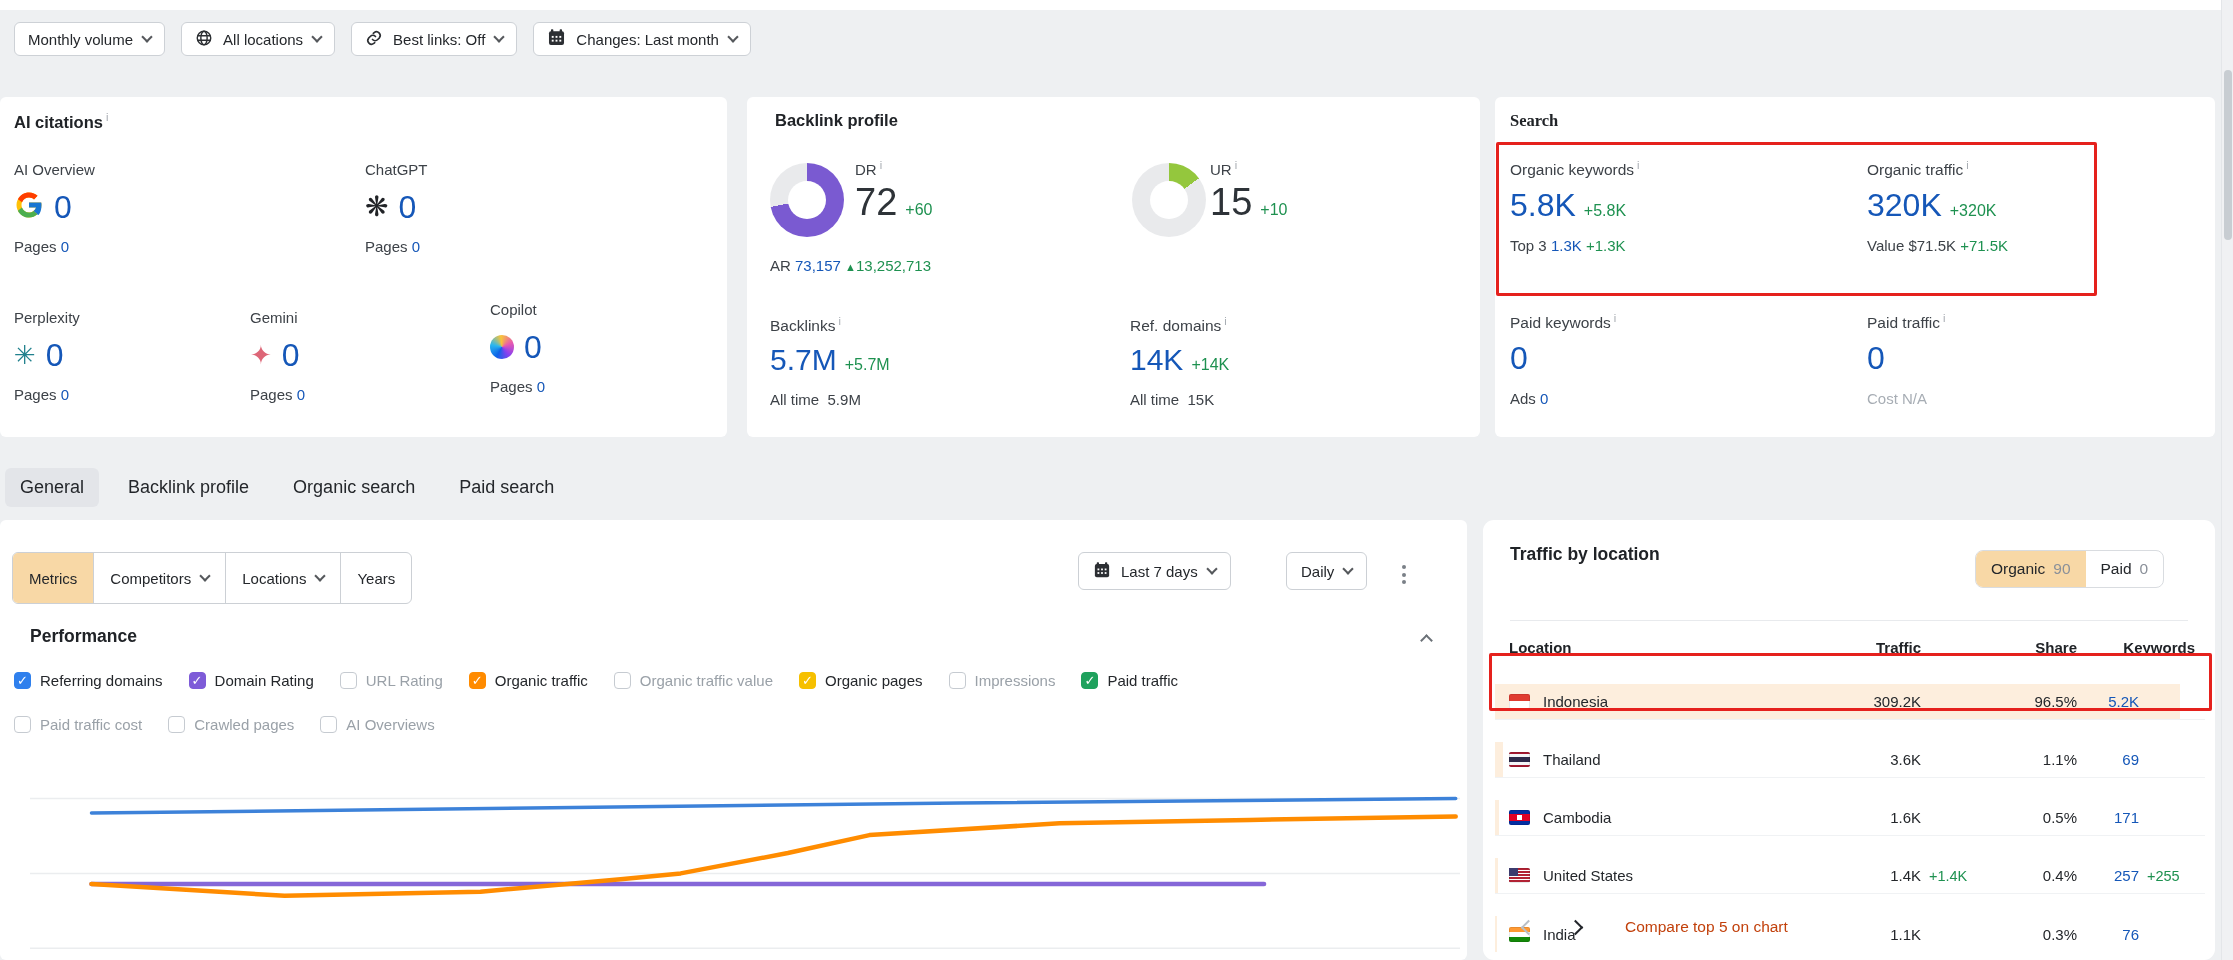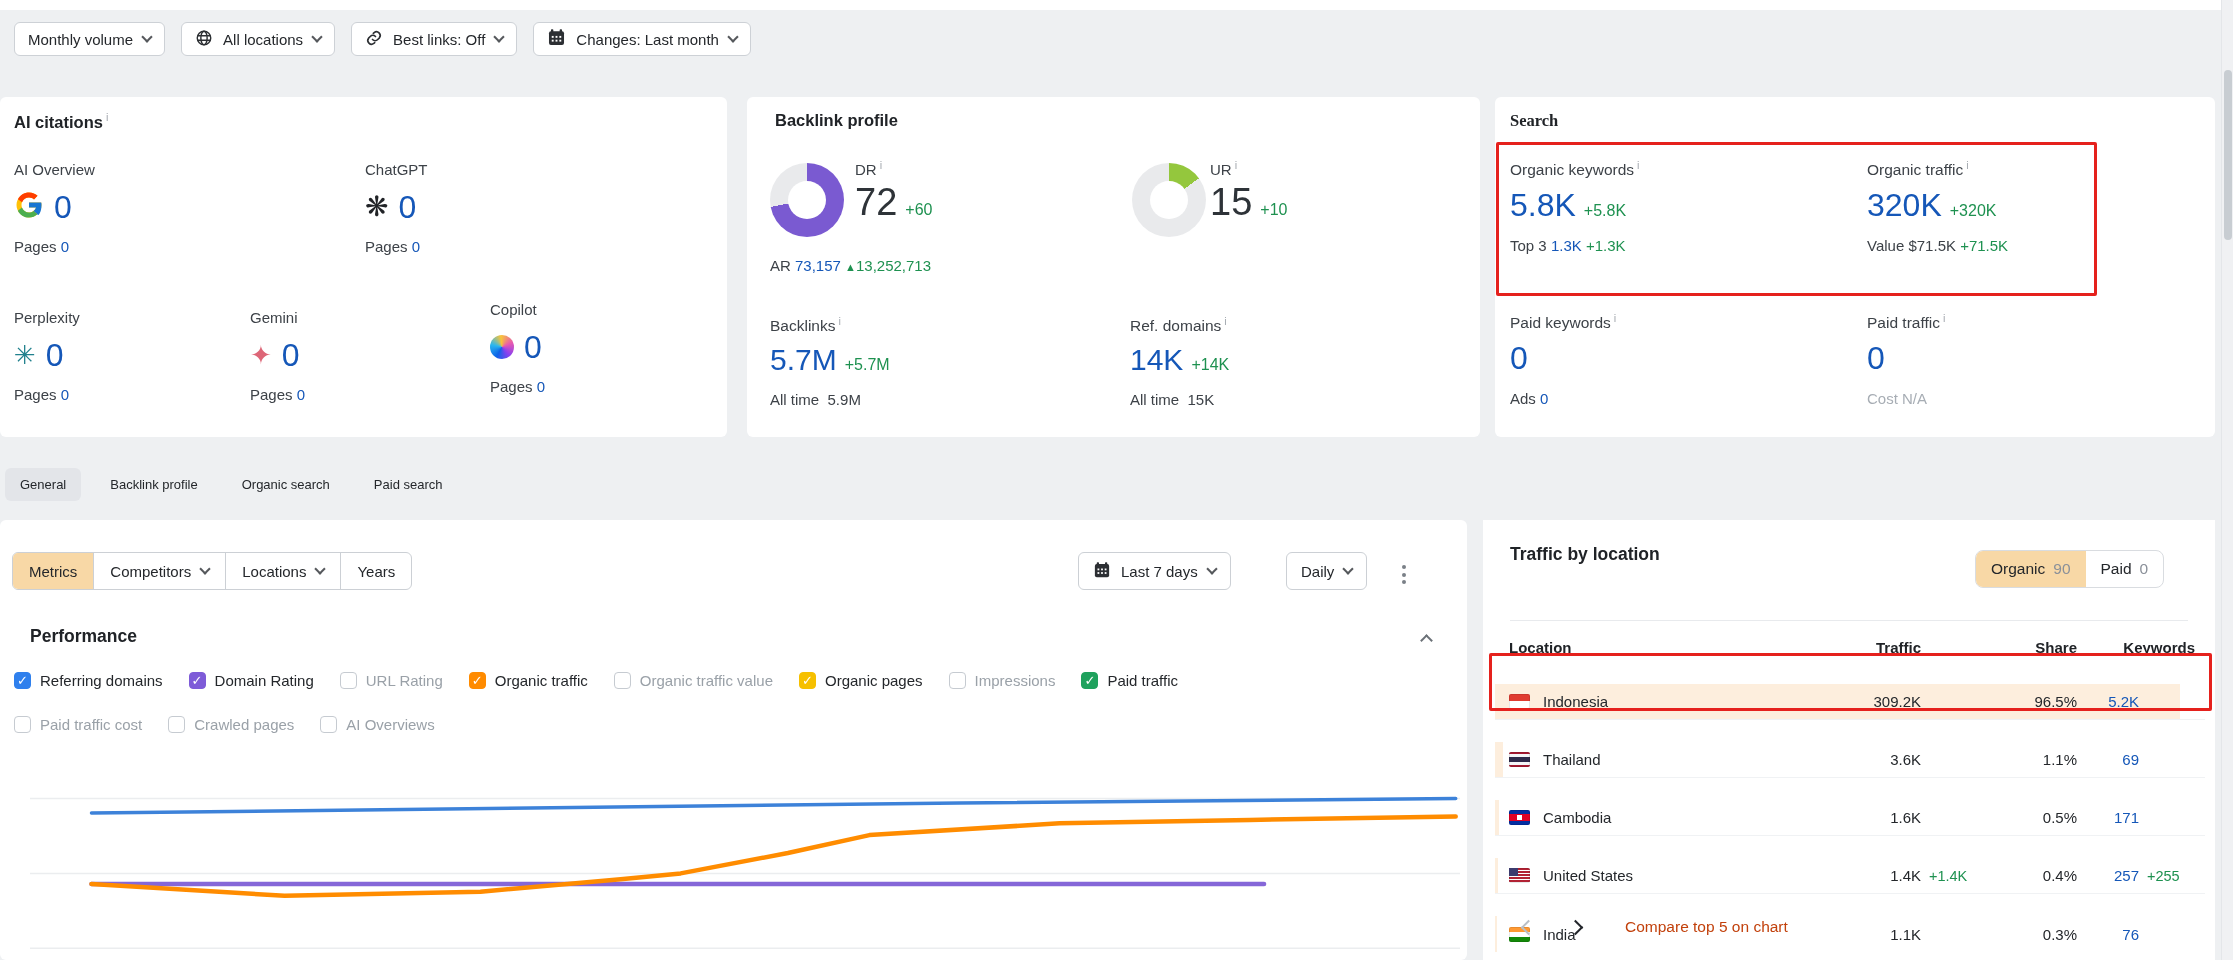--- a/index.html
+++ b/index.html
@@ -39,29 +39,29 @@
   .rate-label { font-size:15px; color:#3d4248; }
   .rate-val { display:flex; align-items:baseline; margin-top:3px; }
   .rate-num { font-size:38px; color:#2e3338; }
 
   .s-label { font-size:15.5px; color:#3d4248; }
   .s-valrow { display:flex; align-items:baseline; margin-top:10px; }
   .s-sub { margin-top:16px; font-size:15px; }
 
   
   .tabs { position:absolute; left:5px; top:468px; display:flex; gap:14px; align-items:center; }
-  .tab { padding:9px 15px; font-size:13px; color:#24272b; border-radius:6px; cursor:pointer; }
+  .tab { padding:9px 15px; font-size:18px; color:#24272b; border-radius:6px; cursor:pointer; }
   .tab.active { background:#e3e5e9; }
 
   
   #left-panel  { position:absolute; left:0; top:520px; width:1467px; height:440px; background:#fff; border-radius:6px; }
-  #right-panel { position:absolute; left:1483px; top:520px; width:732px; height:440px; background:#fff; border-radius:0; }
+  #right-panel { position:absolute; left:1483px; top:520px; width:732px; height:440px; background:#fff; border-radius:11px; }
 
   .seggroup { position:absolute; left:12px; top:32px; display:flex; border:1px solid #ccd0d5; border-radius:6px;
-              overflow:hidden; height:38px; background:#fff; }
+              overflow:hidden; height:52px; background:#fff; }
   .seg { display:flex; align-items:center; gap:10px; padding:0 16px; font-size:15px; cursor:pointer; border-left:1px solid #ccd0d5; }
   .seg:first-child { border-left:none; }
   .seg.active { background:#f8d8a6; }
 
   .ctl-btn { position:absolute; top:32px; height:38px; display:inline-flex; align-items:center; gap:10px; padding:0 14px;
              background:#fff; border:1px solid #ccd0d5; border-radius:6px; font-size:15px; cursor:pointer; }
   .dots { position:absolute; left:1398px; top:41px; display:flex; flex-direction:column; gap:3.5px; cursor:pointer; padding:4px; }
   .dots span { width:4px; height:4px; border-radius:50%; background:#7a8087; }
 
   .perf-title { position:absolute; left:30px; top:106px; font-size:17.5px; font-weight:bold; color:#202327; }

